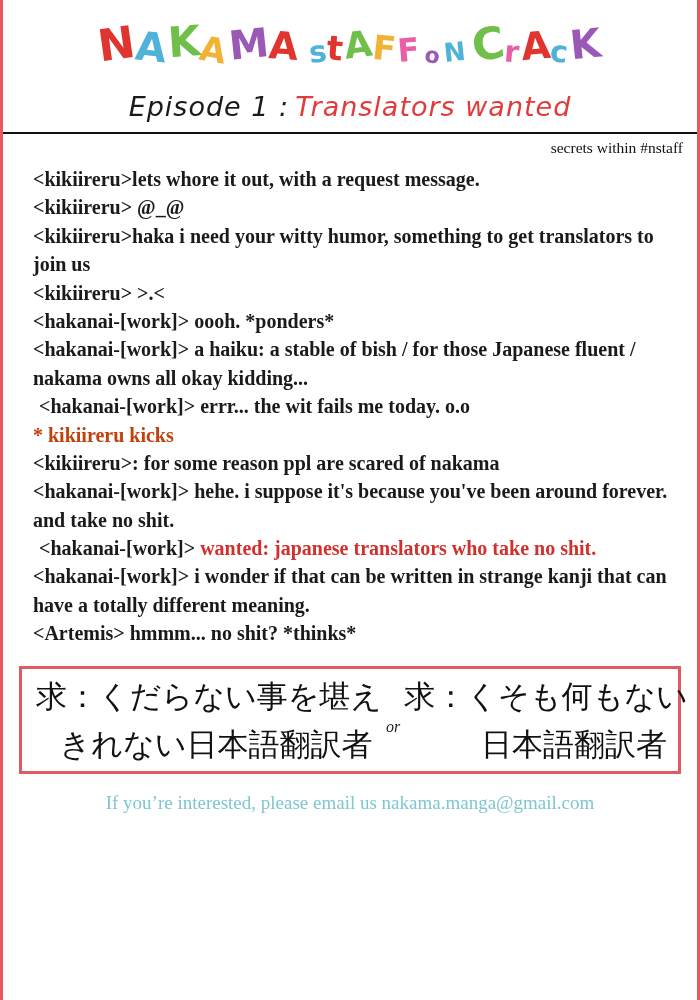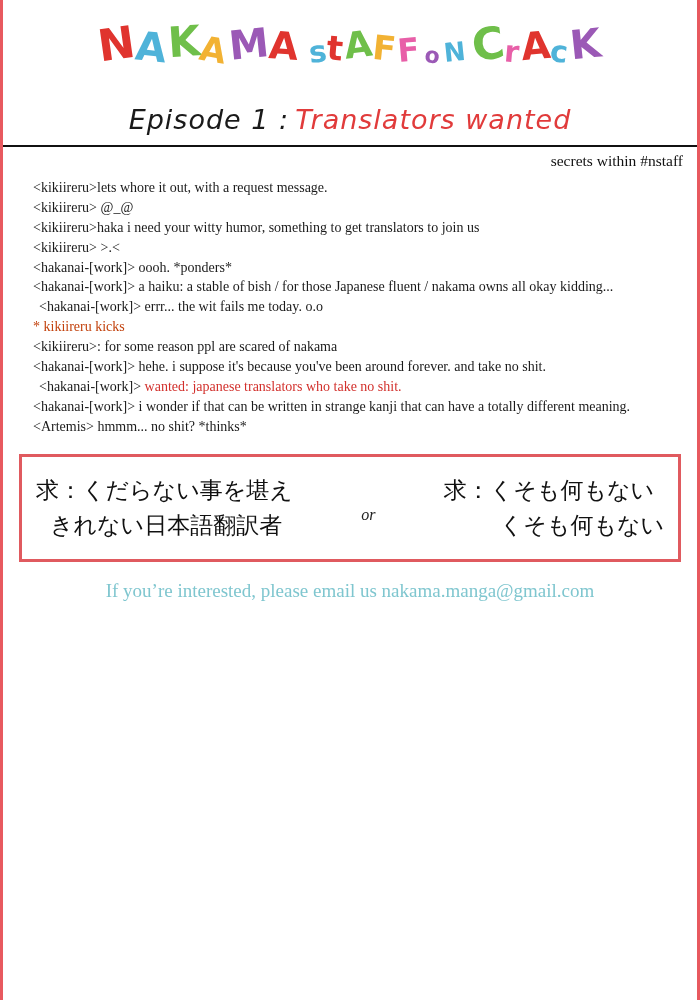--- a/index.html
+++ b/index.html
@@ -53,21 +53,21 @@
     line-height: 1;
     vertical-align: middle;
   }
 
   
   .episode-line {
     text-align: center;
     font-family: "DejaVu Sans", sans-serif;
     font-size: 27px;
     letter-spacing: 1px;
-    margin-top: 26px;
+    margin-top: 13px;
     white-space: nowrap;
   }
   .episode-label {
     color: #1a1a1a;
     font-style: italic;
   }
   .episode-title {
     color: #e13b3b;
     font-style: italic;
     margin-left: 6px;
@@ -83,23 +83,24 @@
     text-align: right;
     font-size: 15.5px;
     color: #111;
     padding: 5px 14px 0 0;
     font-family: Liberation Serif, serif;
   }
 
   
   .log {
     padding: 8px 18px 0 30px;
-    font-size: 14px;
+    font-size: 20px;
     line-height: 1.42;
     color: #1a1a1a;
+    font-weight: bold;
   }
   .log .line {
     white-space: normal;
   }
   .log .line.indent { padding-left: 6px; }
   .nick { color: #1a1a1a; }
   .action { color: #c2410c; }
   .highlight { color: #d2302c; }
 
   
@@ -108,24 +109,25 @@
     border: 3px solid #e05a5f;
     height: 108px;
     box-sizing: border-box;
     display: flex;
     align-items: center;
     justify-content: space-between;
     padding: 0 14px;
   }
   .jp-col {
     font-family: "DejaVu Sans", sans-serif;
-    font-size: 23px;
+    font-size: 31px;
     line-height: 1.55;
     color: #111;
     white-space: nowrap;
+    text-align: center;
   }
   .jp-col .l2 { padding-left: 14px; }
   .jp-col.right .l2 { padding-left: 56px; }
   .jp-or {
     font-family: "Liberation Serif", serif;
     font-style: italic;
     font-size: 16px;
     color: #222;
     padding: 14px 4px 0 4px;
   }
@@ -175,19 +177,19 @@
     </div>
 
   <div class="jp-box">
     <div class="jp-col left">
       <div class="l1">求：くだらない事を堪え</div>
       <div class="l2">きれない日本語翻訳者</div>
     </div>
     <div class="jp-or">or</div>
     <div class="jp-col right">
       <div class="l1">求：くそも何もない</div>
-      <div class="l2">くそも何もない</div>
+      <div class="l2">日本語翻訳者</div>
     </div>
   </div>
 
   <div class="footer">If you’re interested, please email us nakama.manga@gmail.com</div>
 
 </div>
 
 </body></html>

